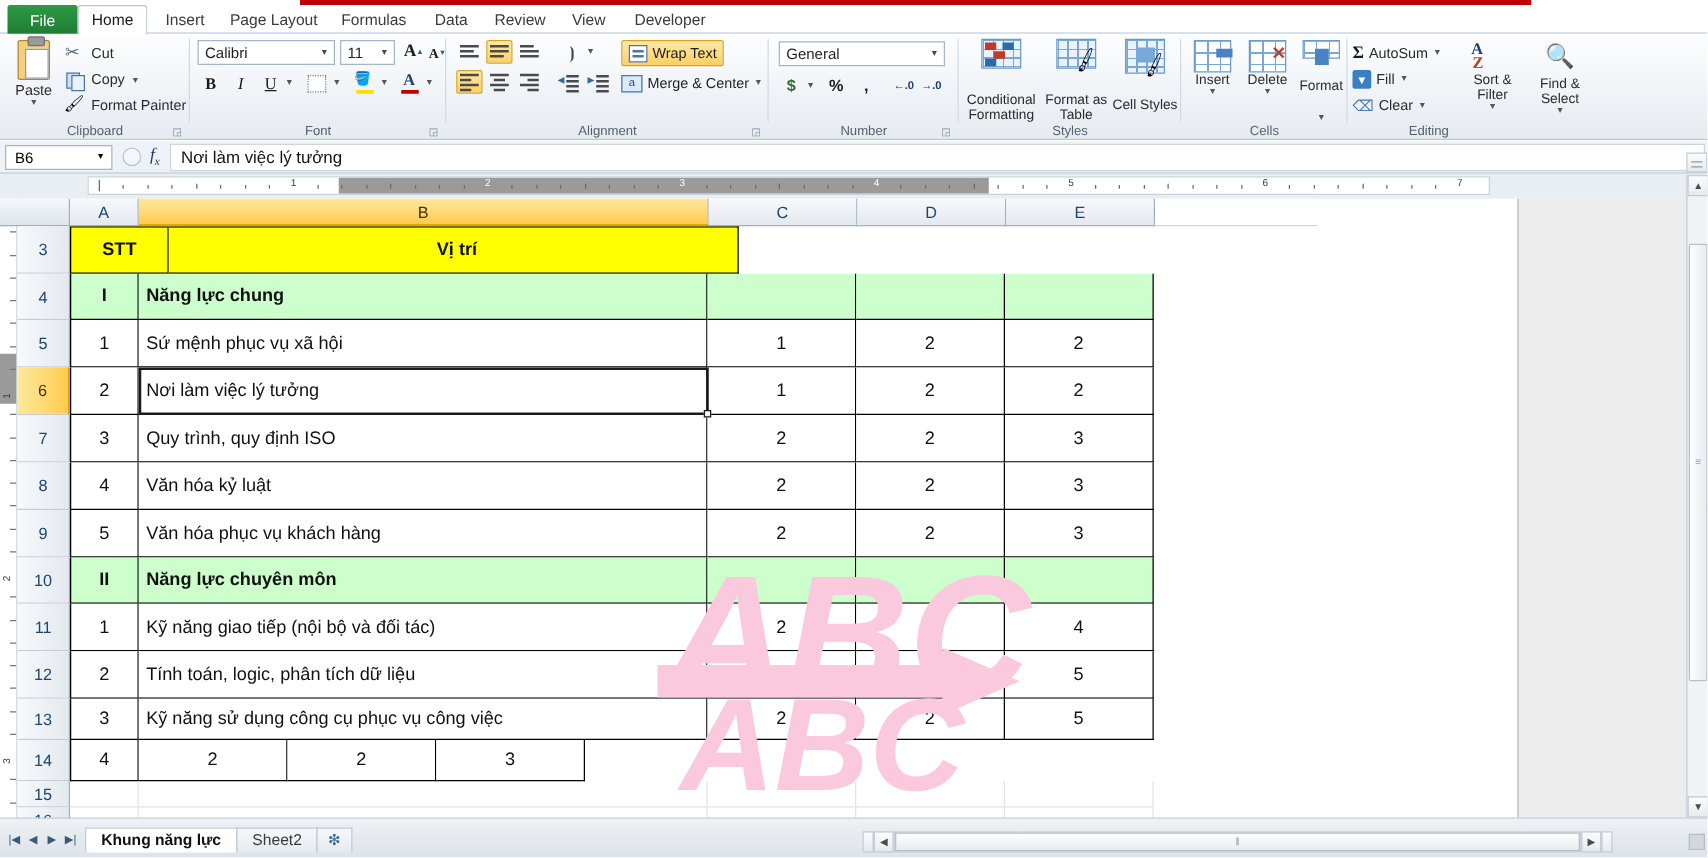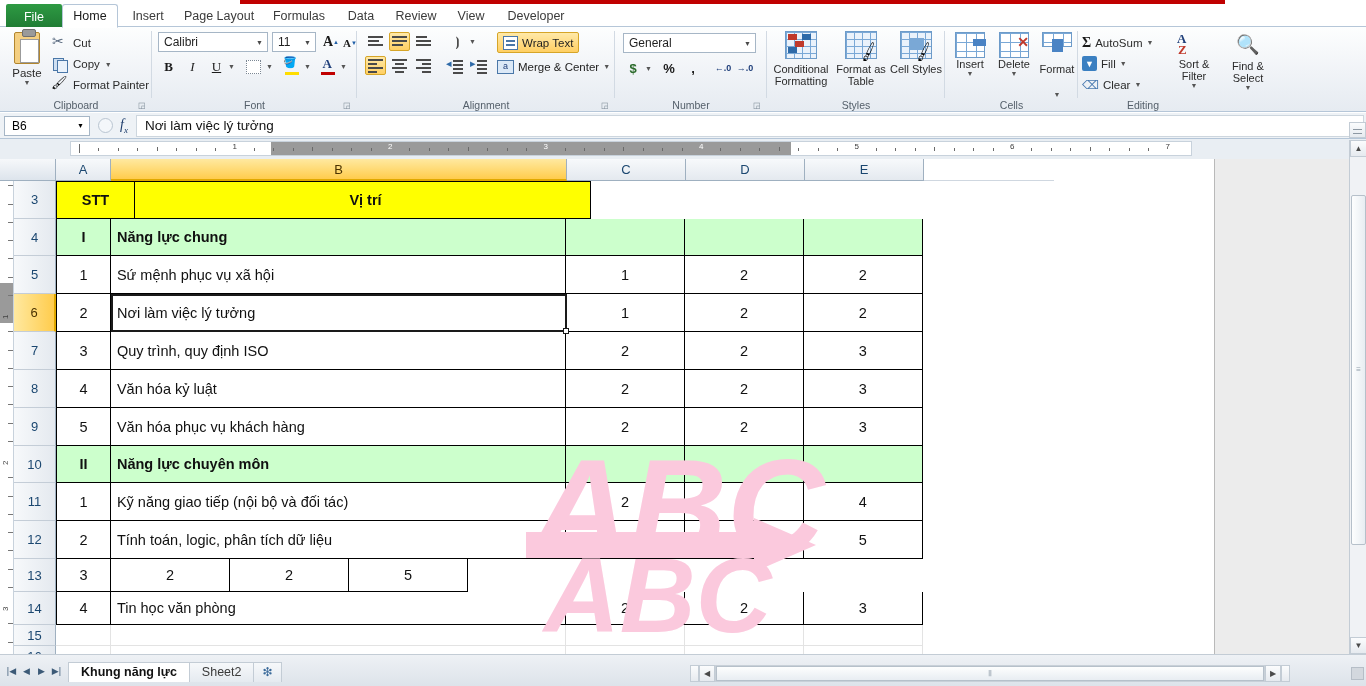--- a/index.html
+++ b/index.html
@@ -206,21 +206,21 @@
     font-size: 13px; color: #2b6b2b; font-weight: bold;
   }
   .dec-ico { font-size: 9px; color: #1f3f7a; white-space: nowrap; }
 
   
   .bigbtn {
     position: absolute; width: 62px; height: 68px; top: 3px;
     display: flex; flex-direction: column; align-items: center;
   }
   .bigbtn .bb-lbl {
-    font-size: 11px; color: #2b2b2b; text-align: center; line-height: 12px; margin-top: 4px;
+    font-size: 11px; color: #2b2b2b; text-align: center; line-height: 12px; margin-top: 19px;
   }
   .grid-ico {
     width: 32px; height: 28px; position: relative; margin-top: 1px;
     background:
       repeating-linear-gradient(to right, #7aa8d6 0 1px, transparent 1px 8px),
       repeating-linear-gradient(to bottom, #7aa8d6 0 1px, transparent 1px 7px),
       #eaf2fb;
     border: 1px solid #6d9bc9;
   }
   .grid-ico.cf::after {
@@ -1137,37 +1137,37 @@
           </div>
           <div class="xcell ctr tbl white" style="width: 119px; height: 38px;">
             <span>5</span>
           </div>
           <div class="xcell" style="width: 430px; height: 38px; border: none;"></div>
         </div>
         <div class="xrow" style="height: 33px;">
           <div class="xcell ctr tbl lborder white" style="width: 55px; height: 33px;">
             <span>3</span>
           </div>
+          <div class="xcell lft tbl white" style="width: 456px; height: 33px;">
+            <span>Kỹ năng sử dụng công cụ phục vụ công việc</span>
+          </div>
           <div class="xcell ctr tbl white" style="width: 119px; height: 33px;">
             <span>2</span>
           </div>
           <div class="xcell ctr tbl white" style="width: 119px; height: 33px;">
             <span>2</span>
           </div>
           <div class="xcell ctr tbl white" style="width: 119px; height: 33px;">
             <span>5</span>
           </div>
           <div class="xcell" style="width: 430px; height: 33px; border: none;"></div>
         </div>
         <div class="xrow" style="height: 33px;">
           <div class="xcell ctr tbl lborder white" style="width: 55px; height: 33px;">
             <span>4</span>
-          </div>
-          <div class="xcell lft tbl white" style="width: 456px; height: 33px;">
-            <span>Tin học văn phòng</span>
           </div>
           <div class="xcell ctr tbl white" style="width: 119px; height: 33px;">
             <span>2</span>
           </div>
           <div class="xcell ctr tbl white" style="width: 119px; height: 33px;">
             <span>2</span>
           </div>
           <div class="xcell ctr tbl white" style="width: 119px; height: 33px;">
             <span>3</span>
           </div>

